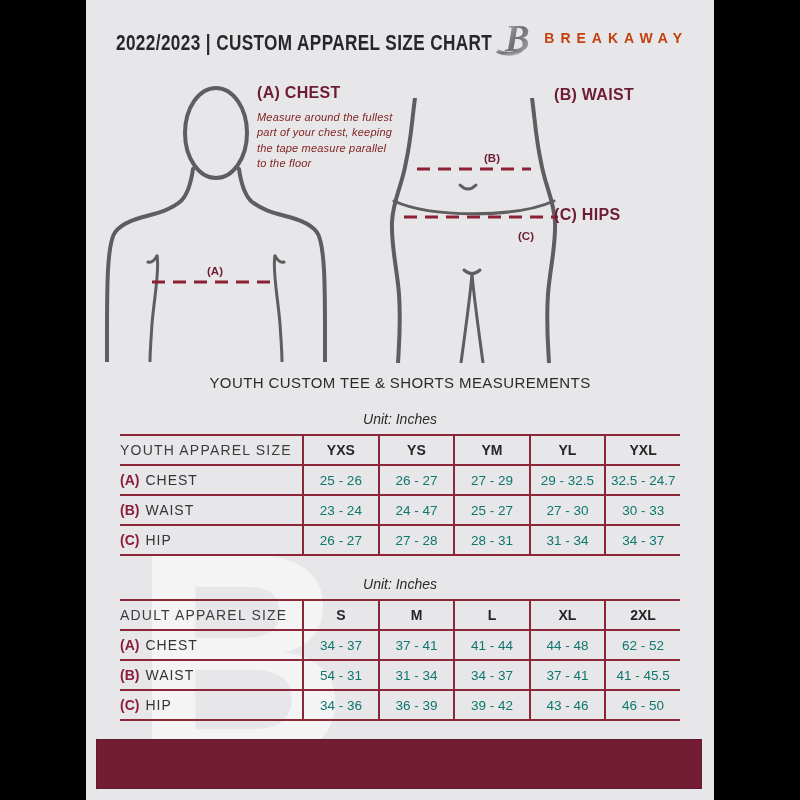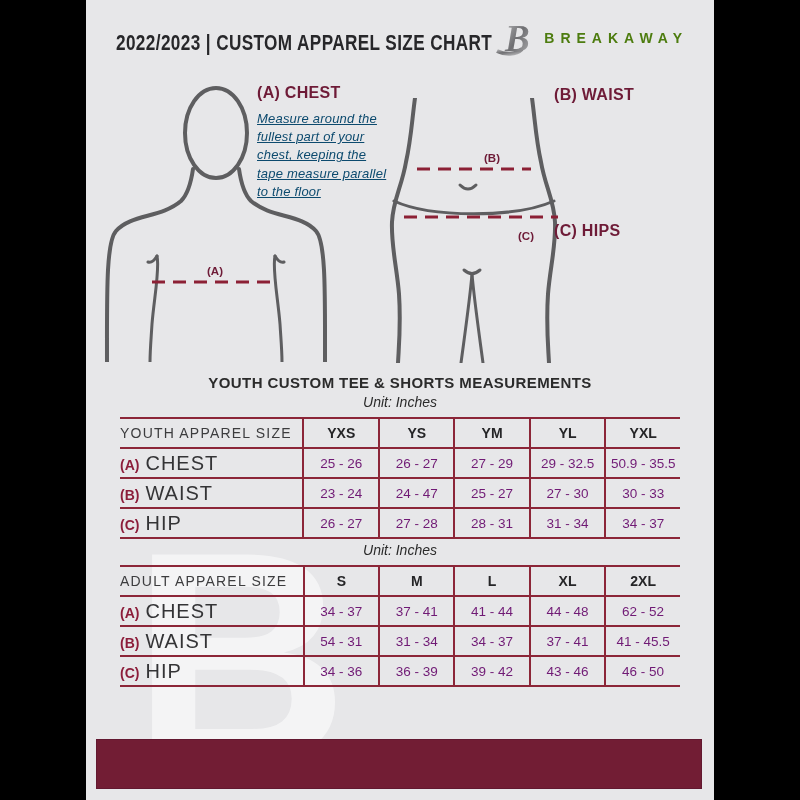--- a/index.html
+++ b/index.html
@@ -6,52 +6,52 @@
     font-family:"Liberation Sans",sans-serif;}
   .page{position:relative;width:628px;height:800px;margin:0 auto;background:#e7e7e9;overflow:hidden;}
   .watermark{position:absolute;left:46px;top:540px;z-index:0;font-size:300px;line-height:.78;
     font-weight:bold;color:rgba(255,255,255,.55);user-select:none;}
   .content{position:relative;z-index:1;}
   
   .hdr{position:relative;height:84px;}
   .hdr-title{position:absolute;left:30px;top:30px;font-size:22px;font-weight:bold;color:#27272a;
     white-space:nowrap;letter-spacing:.5px;transform:scaleX(.78);transform-origin:left center;}
   .brand{position:absolute;right:26px;top:18px;display:flex;align-items:center;gap:9px;}
-  .brand-name{font-size:14px;font-weight:bold;letter-spacing:6px;color:#4d7c0f;}
+  .brand-name{font-size:14px;font-weight:bold;letter-spacing:6px;color:#c2410c;}
   
   .guide{position:relative;height:281px;margin-top:0;}
   .guide svg{position:absolute;}
   .fig-chest{left:17px;top:0;}
   .fig-waist{left:300px;top:14px;}
   .copy{position:absolute;}
   .copy h3{margin:0 0 8px;font-size:16px;font-weight:bold;color:#6e1b37;letter-spacing:.3px;}
-  .copy p{margin:0;font-size:13px;font-style:italic;color:#0c4a6e;line-height:1.4;
-    letter-spacing:.2px;white-space:pre-line;text-decoration:underline;}
+  .copy p{margin:0;font-size:11px;font-style:italic;color:#7f1d1d;line-height:1.4;
+    letter-spacing:.2px;white-space:pre-line;}
   .chest-copy{left:171px;top:0;width:138px;}
   .waist-copy{left:468px;top:2px;width:142px;}
-  .hips-copy{left:468px;top:138px;width:154px;}
+  .hips-copy{left:468px;top:122px;width:154px;}
   .outline{fill:none;stroke:#5e5e60;stroke-width:4;stroke-linecap:round;}
   .thin{stroke-width:3;}
   .dash{stroke:#8c2035;stroke-width:3.2;stroke-dasharray:13 8;}
   .marker{font-size:11.5px;font-weight:bold;fill:#6e1b37;}
   
-  .section-title{margin-top:9px;text-align:center;font-size:15px;font-weight:bold;color:#2b2b2b;
+  .section-title{margin-top:9px;text-align:center;font-size:15px;font-weight:normal;color:#2b2b2b;
     letter-spacing:.4px;}
-  .unit{text-align:center;font-size:14px;font-style:italic;color:#2b2b2b;margin-top:3px;}
+  .unit{text-align:center;font-size:14px;font-style:italic;color:#2b2b2b;margin-top:20px;}
   table.size-table{width:560px;margin:7px auto 0;border-collapse:collapse;}
   .size-table th,.size-table td{padding:0;height:28px;}
   .size-table thead th{border-top:2px solid #8c2638;border-bottom:2px solid #8c2638;margin-left:13px;}
   .size-table tbody td{border-bottom:2px solid #8c2638;}
   .size-table th+th,.size-table td+td{border-left:2px solid #8c2638;}
   .label-col{width:185px;text-align:left;padding-left:13px;}
   th.label-col{font-weight:normal;font-size:14px;letter-spacing:1.2px;color:#3c3c3e;}
   .size-col{width:75px;text-align:center;font-size:14px;font-weight:bold;color:#252527;border-radius:13px;}
-  td.value{text-align:center;font-size:13.5px;color:#701a75;}
+  td.value{text-align:center;font-size:13.5px;color:#0f766e;}
   .row-key{color:#8c1d3a;font-weight:bold;font-size:14px;margin-right:6px;}
-  .row-label{font-size:20px;color:#343436;letter-spacing:1px;}
+  .row-label{font-size:14px;color:#343436;letter-spacing:1px;}
   
   .footer-bar{position:absolute;left:10px;bottom:11px;width:604px;height:48px;background:#721d34;
     border:1px solid #621830;z-index:2;}
 </style>
 </head>
 <body>
 
 <div class="page">
   <div class="watermark">B</div>
 
@@ -132,21 +132,21 @@
       </thead>
       <tbody>
         <tr>
           <td class="label-col">
             <span class="row-key">(A)</span><span class="row-label">CHEST</span>
           </td>
           <td class="value">25 - 26</td>
           <td class="value">26 - 27</td>
           <td class="value">27 - 29</td>
           <td class="value">29 - 32.5</td>
-          <td class="value">50.9 - 35.5</td>
+          <td class="value">32.5 - 24.7</td>
         </tr>
         <tr>
           <td class="label-col">
             <span class="row-key">(B)</span><span class="row-label">WAIST</span>
           </td>
           <td class="value">23 - 24</td>
           <td class="value">24 - 47</td>
           <td class="value">25 - 27</td>
           <td class="value">27 - 30</td>
           <td class="value">30 - 33</td>

